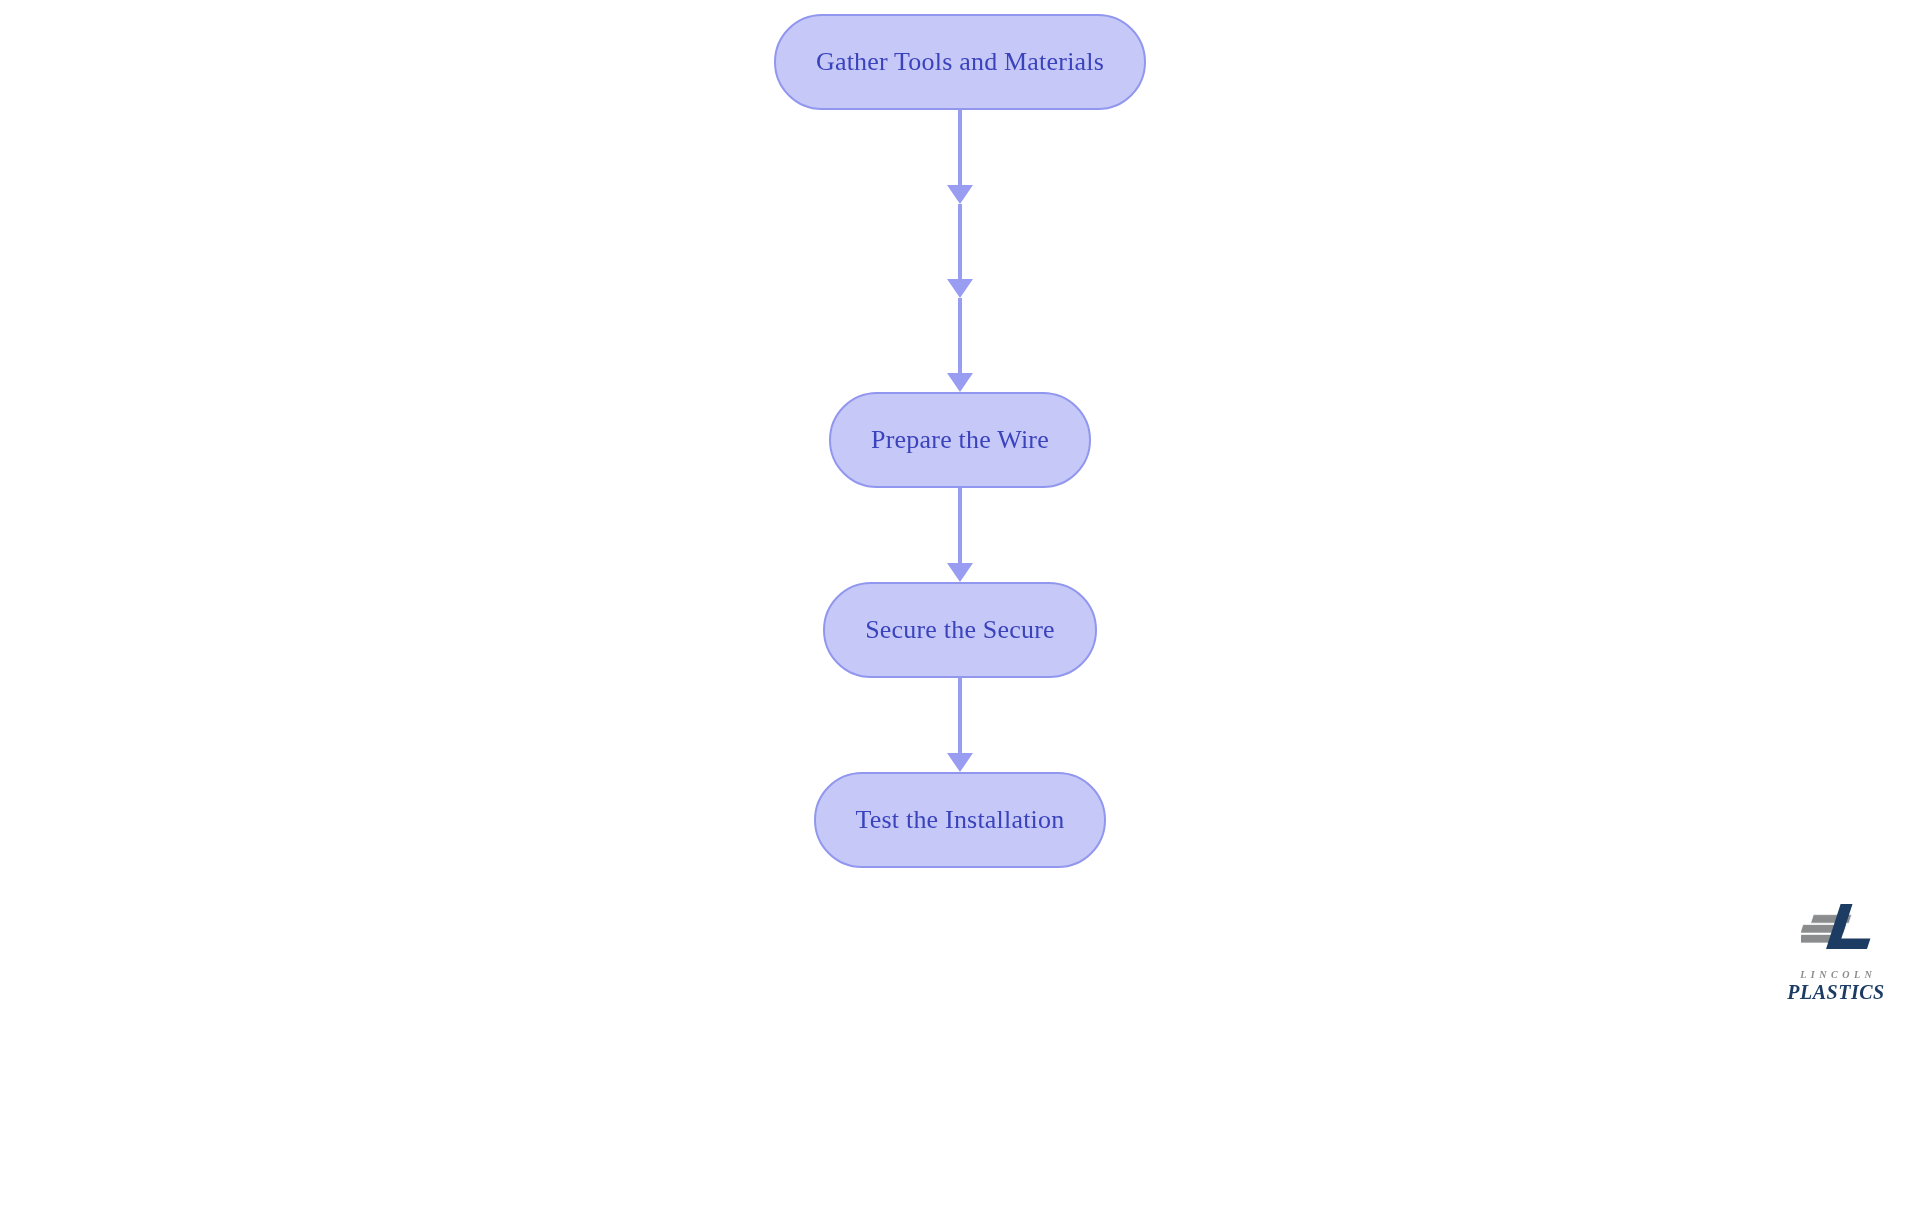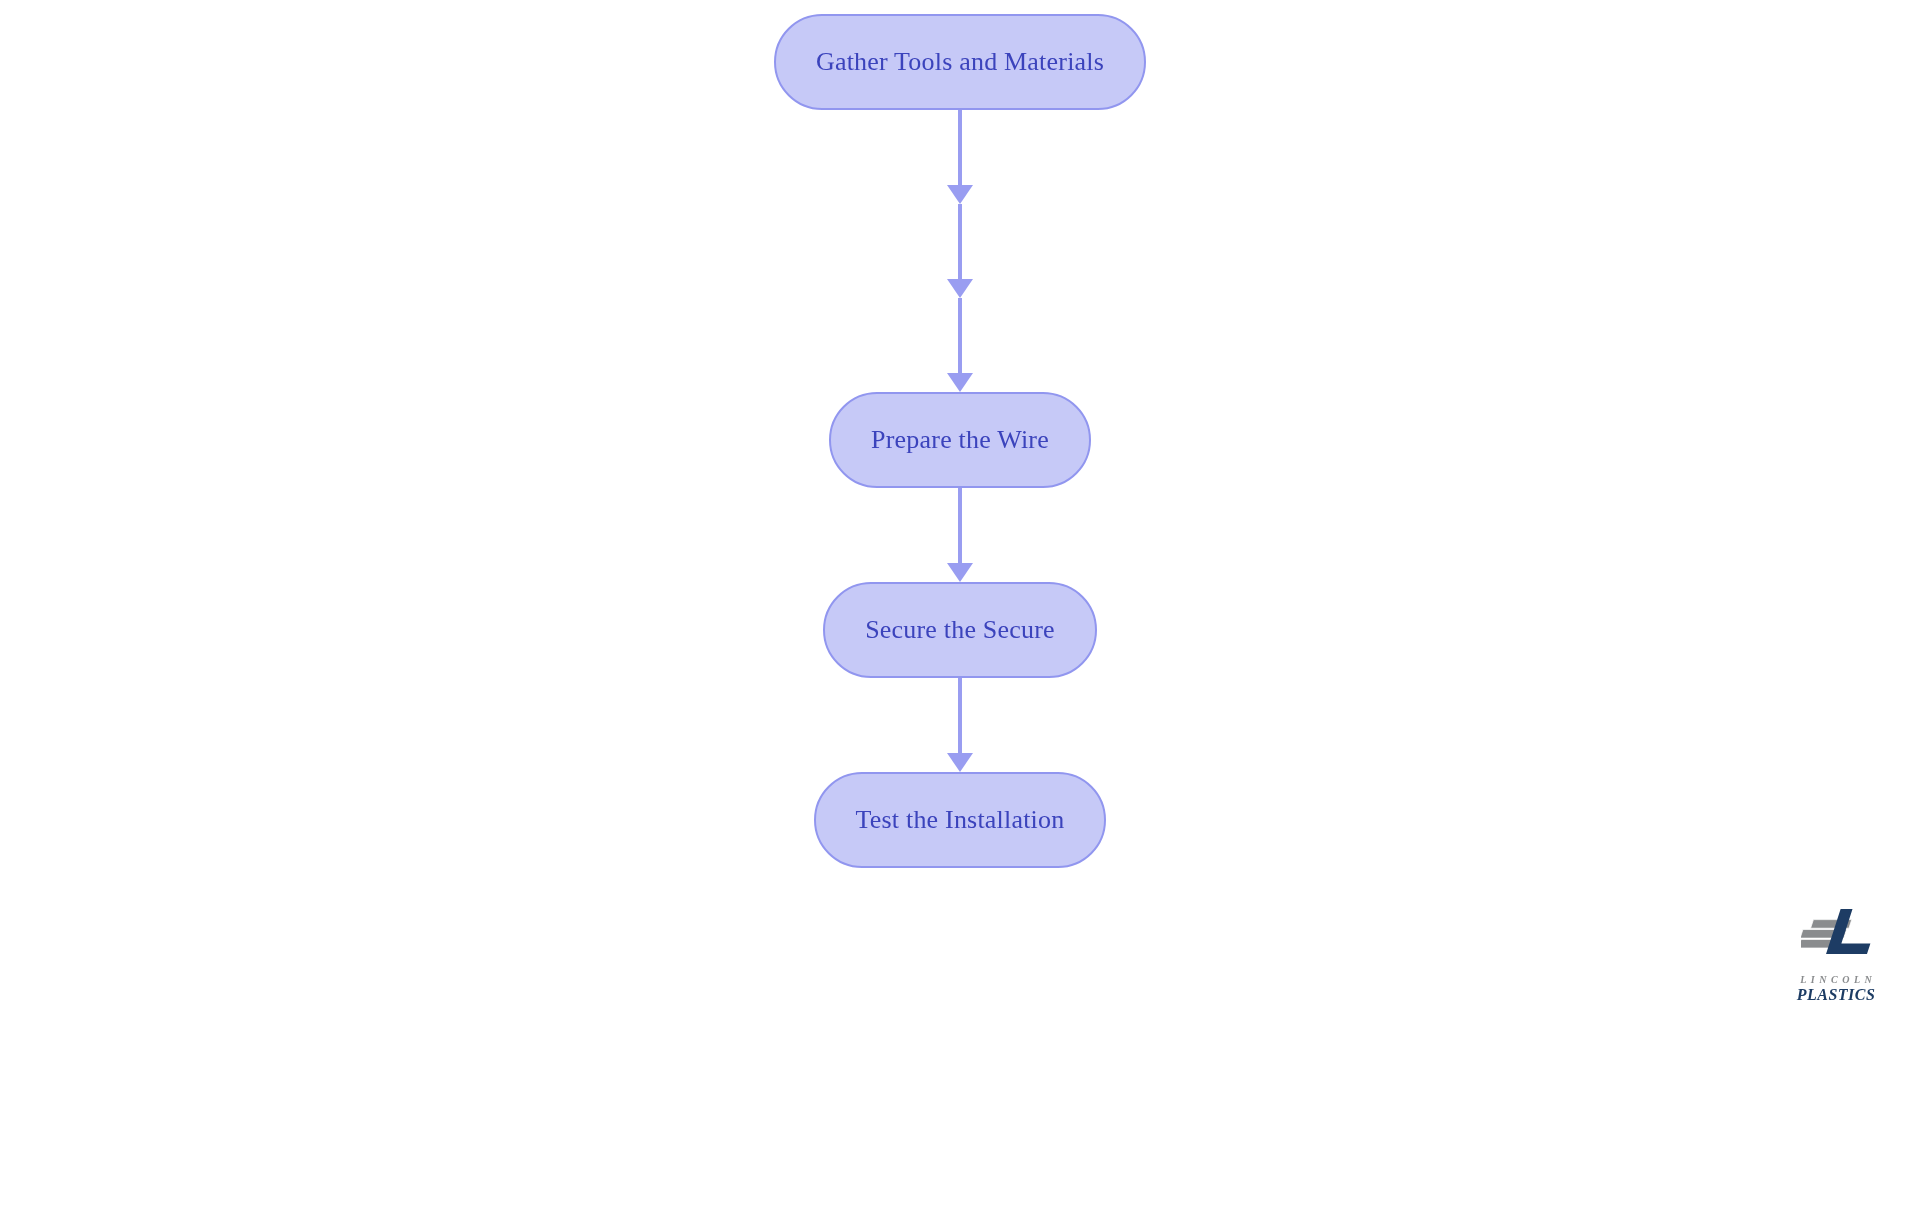--- a/index.html
+++ b/index.html
@@ -82,21 +82,21 @@
     font-size: 10px;
     font-style: italic;
     font-weight: 600;
     letter-spacing: 4.5px;
     padding-left: 4.5px; 
     color: var(--logo-gray, #8a8c8e);
     white-space: nowrap;
   }
   .logo-line2 {
     margin-top: 1px;
-    font-size: 16px;
+    font-size: 20px;
     font-style: italic;
     font-weight: 700;
     letter-spacing: 0.5px;
     color: var(--logo-navy, #1d3c64);
     white-space: nowrap;
   }
 </style>
 </head>
 <body>
 

